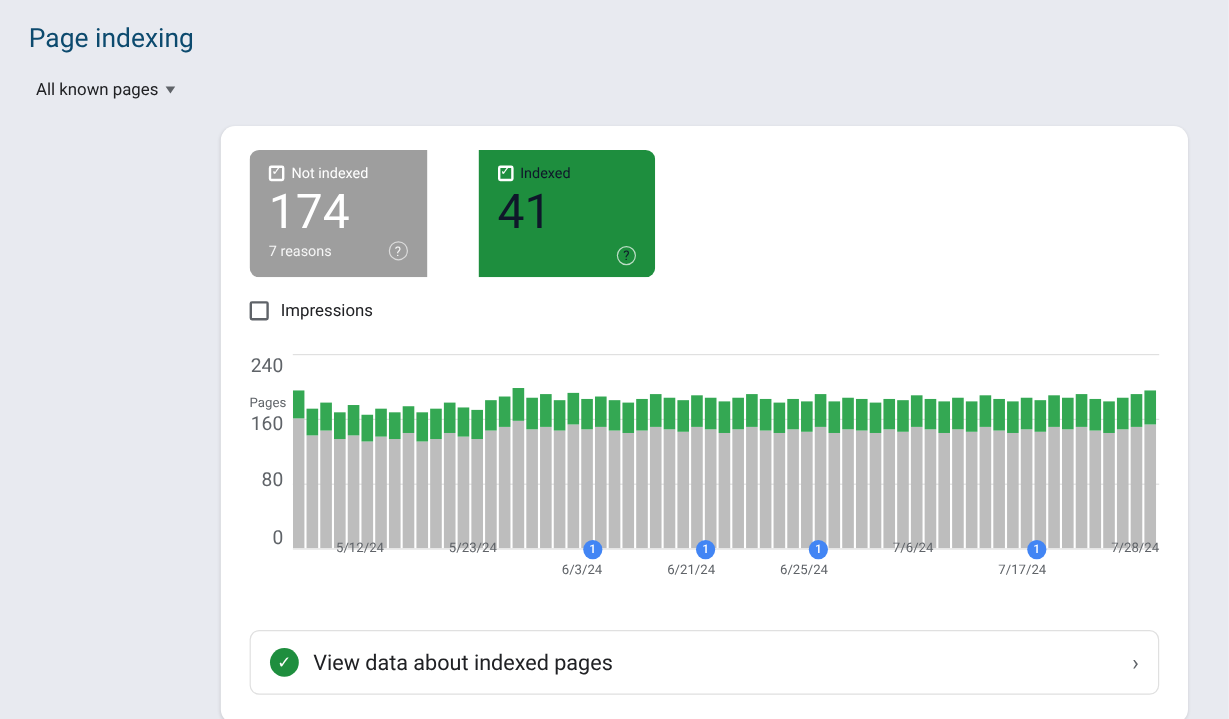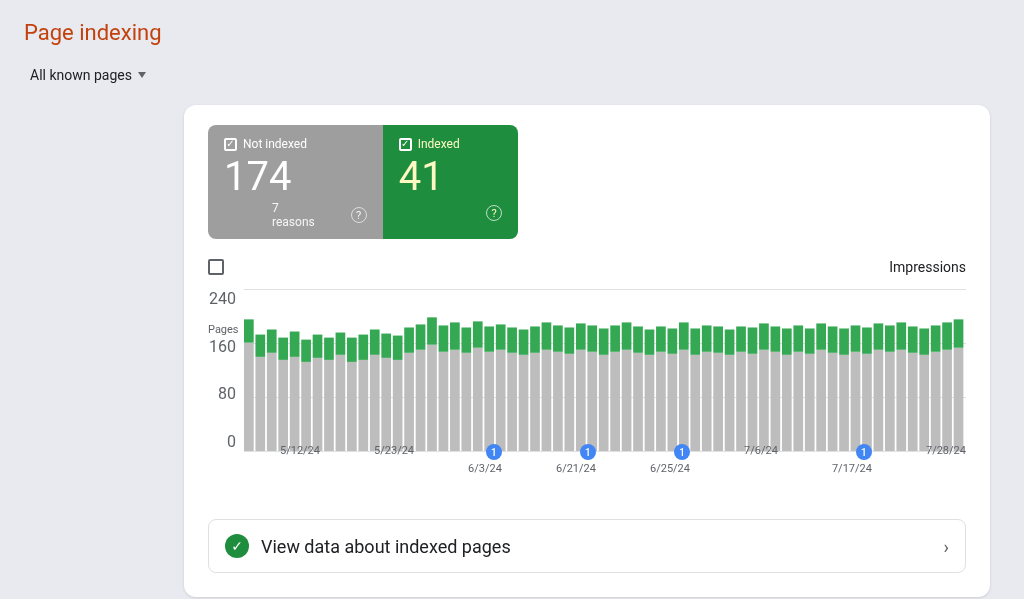--- a/index.html
+++ b/index.html
@@ -12,21 +12,21 @@
       width: 1024px;
     }
 
     .page-wrapper {
       padding: 20px 24px;
     }
 
     .page-title {
       font-size: 22px;
       font-weight: 400;
-      color: #c2410c;
+      color: #0c4a6e;
       margin-bottom: 18px;
     }
 
     .filter-row {
       display: flex;
       align-items: flex-start;
       margin-bottom: 18px;
     }
 
     .filter-dropdown {
@@ -54,38 +54,39 @@
       padding: 20px 24px 24px;
       margin-left: 160px;
       margin-right: 10px;
       box-shadow: 0 1px 3px rgba(0,0,0,0.12);
     }
 
     
     .stats-row {
       display: flex;
       margin-bottom: 20px;
-      width: 310px;
+      width: 338px;
       border-radius: 8px;
       overflow: hidden;
     }
 
     .stat-block {
       padding: 12px 16px 10px;
       flex: 1;
     }
 
     .stat-block.not-indexed {
       background: #9e9e9e;
       color: #fff;
     }
 
     .stat-block.indexed {
       background: #1e8e3e;
-      color: #fef9c3;
+      color: #0f172a;
+      margin-left: 43px;
     }
 
     .stat-label-row {
       display: flex;
       align-items: center;
       gap: 6px;
       font-size: 12px;
       margin-bottom: 4px;
     }
 
@@ -113,21 +114,20 @@
       line-height: 1.1;
       margin-bottom: 2px;
     }
 
     .stat-sub {
       font-size: 12px;
       opacity: 0.9;
       display: flex;
       align-items: center;
       gap: 18px;
-      margin-left: 48px;
     }
 
     .info-icon {
       width: 16px;
       height: 16px;
       border-radius: 50%;
       border: 1.5px solid rgba(255,255,255,0.7);
       display: flex;
       align-items: center;
       justify-content: center;
@@ -140,21 +140,21 @@
       display: flex;
       justify-content: flex-end;
       margin-top: 6px;
     }
 
     
     .impressions-row {
       display: flex;
       align-items: center;
       gap: 10px;
-      justify-content: space-between;
+      margin-bottom: 14px;
     }
 
     .imp-checkbox {
       width: 16px;
       height: 16px;
       border: 2px solid #5f6368;
       border-radius: 2px;
       display: flex;
       align-items: center;
       justify-content: center;

